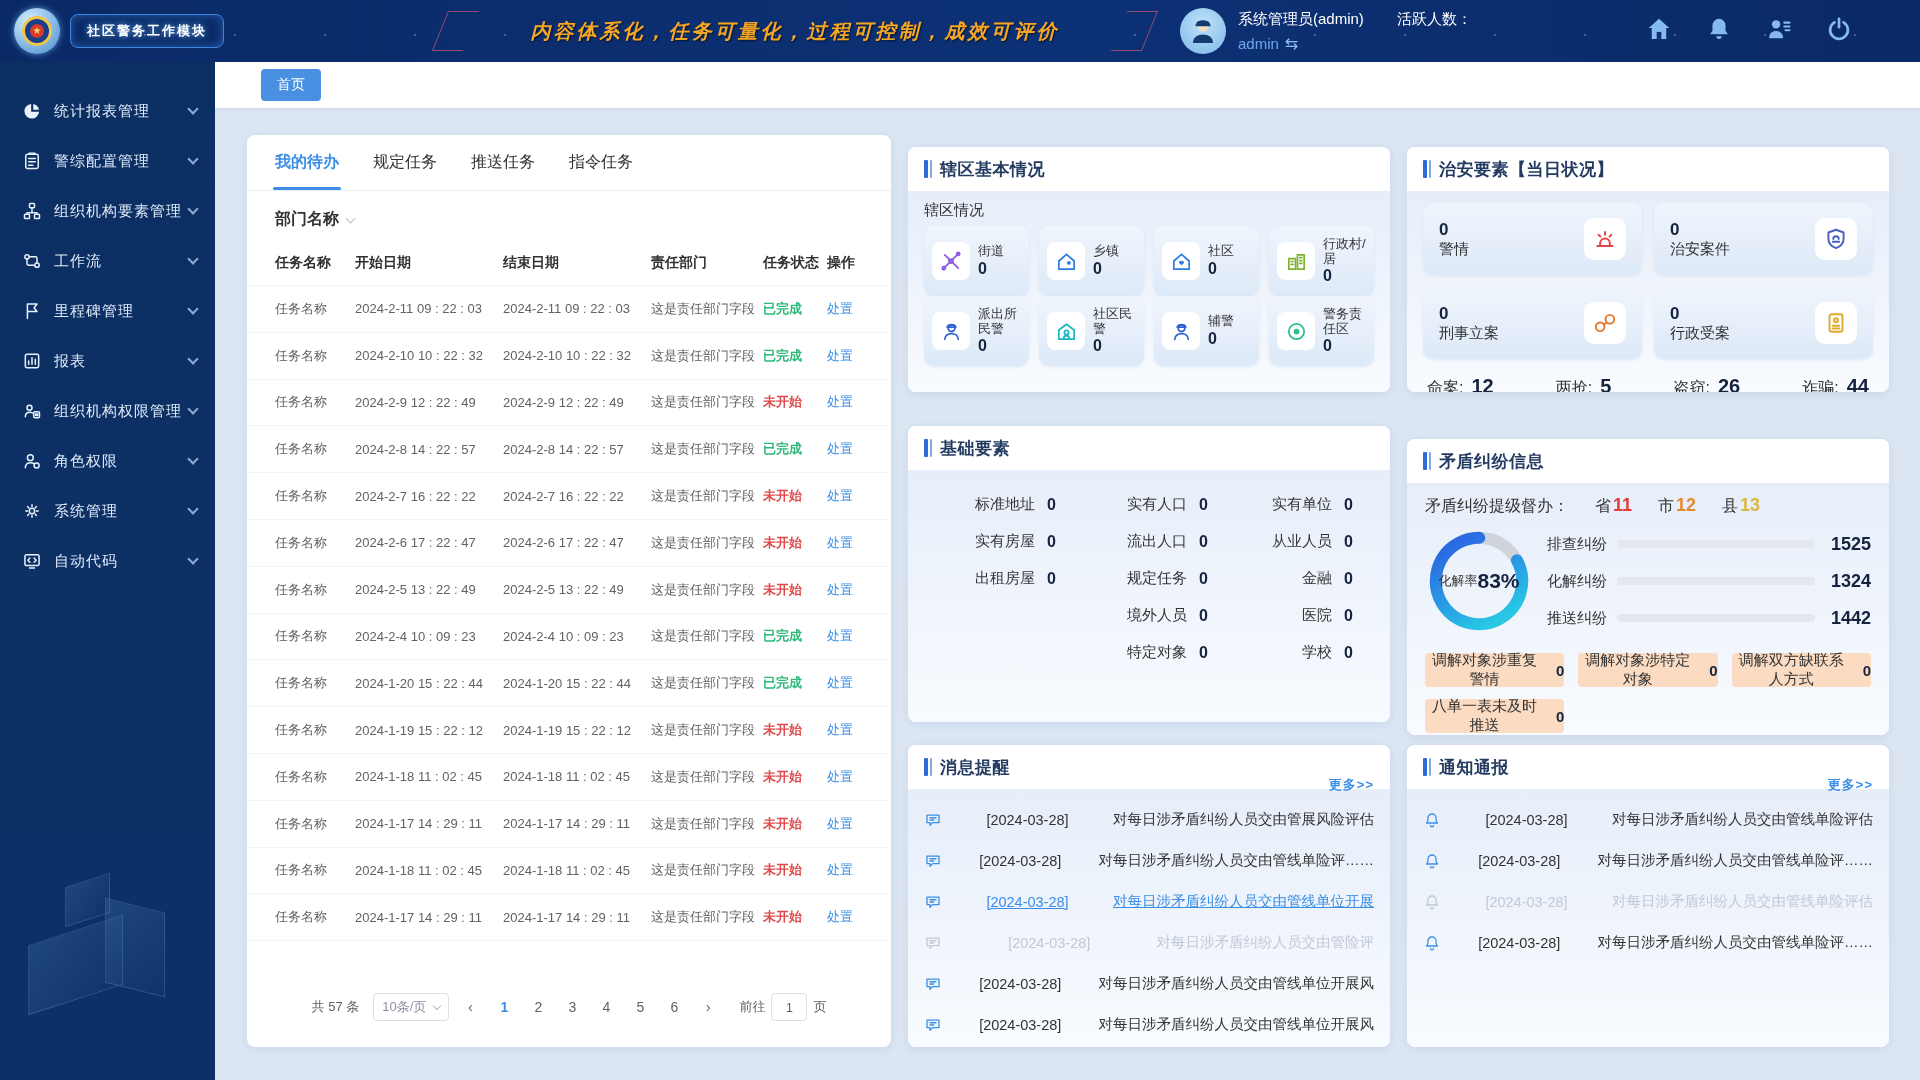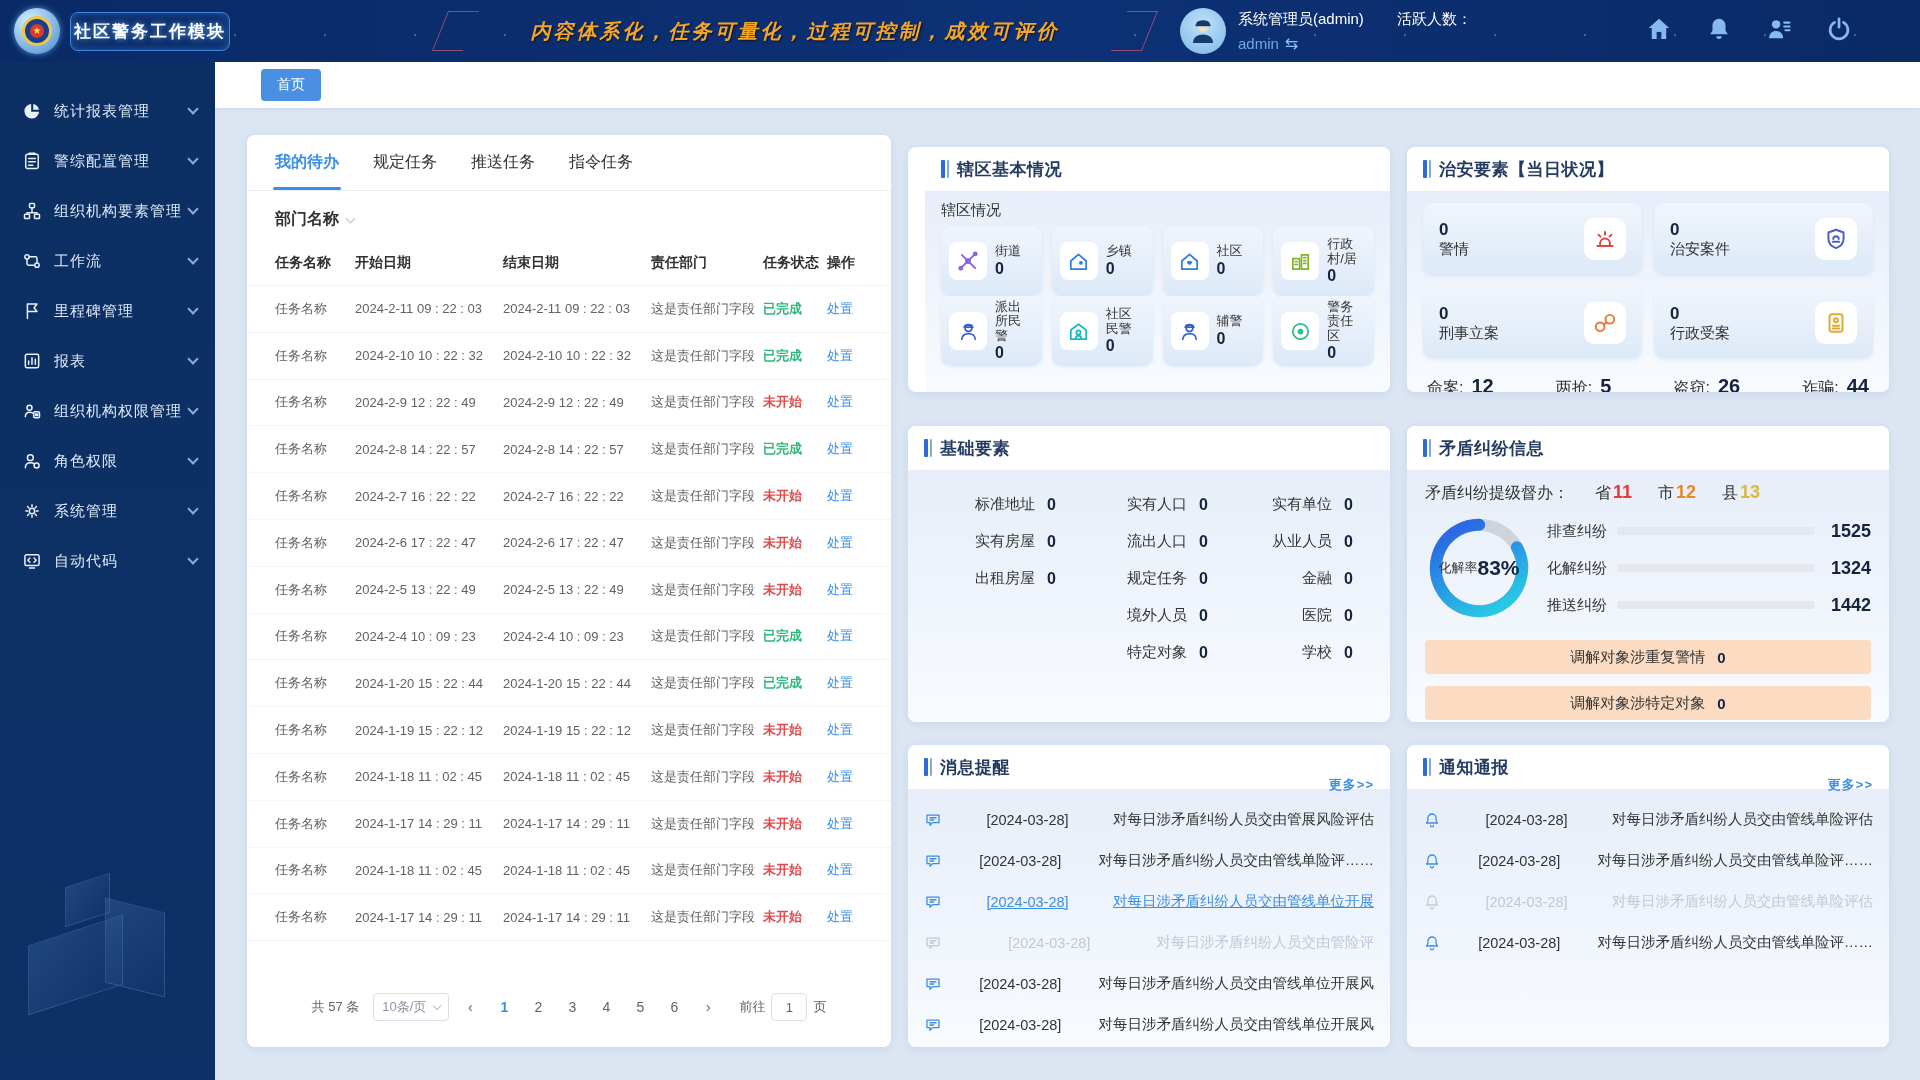--- a/index.html
+++ b/index.html
@@ -16,21 +16,21 @@
     background-size:90px 60px, 140px 90px; background-position:10px 5px, 40px 25px; }
   .logo-wrap { display:flex; align-items:center; margin-left:14px; position:relative; }
   .emblem { width:46px; height:46px; border-radius:50%;
     background:radial-gradient(circle at 35% 30%, #d8f0ff, #6fa9dd 70%, #4c86c2);
     display:flex; align-items:center; justify-content:center; box-shadow:0 0 6px rgba(120,190,255,.7); }
   .emblem-core { width:30px; height:30px; border-radius:50%; background:#1a3e8c;
     border:3px solid #f0c54a; display:flex; align-items:center; justify-content:center; }
   .emblem-star { width:14px; height:14px; border-radius:50%; background:#d23b2e;
     color:#ffd95e; font-size:10px; line-height:14px; text-align:center; }
   .app-title { margin-left:10px; border:1.5px solid #3f86e0; border-radius:8px;
-    padding:7px 3px; color:#fff; font-size:17px; font-weight:bold; letter-spacing:2px;
+    padding:7px 16px; color:#fff; font-size:13px; font-weight:bold; letter-spacing:2px;
     text-shadow:0 0 6px rgba(120,190,255,.9); box-shadow:inset 0 0 10px rgba(80,150,240,.45); position:relative; }
   .slogan { position:absolute; left:440px; top:11px; width:710px; height:40px;
     display:flex; align-items:center; justify-content:center;
     color:#f5a623; font-size:20px; font-weight:bold; font-style:italic; letter-spacing:3px;
     text-shadow:1px 1px 2px rgba(0,0,0,.6); }
   .slogan::before, .slogan::after { content:""; position:absolute; top:0; bottom:0; width:30px;
     border-top:1px solid rgba(220,90,120,.65); border-bottom:1px solid rgba(220,90,120,.65); }
   .slogan::before { left:0; border-left:1px solid rgba(220,90,120,.65); transform:skewX(-22deg); }
   .slogan::after { right:0; border-right:1px solid rgba(220,90,120,.65); transform:skewX(-22deg); }
   .hdr-user { position:absolute; left:1180px; top:8px; display:flex; align-items:flex-start; }
@@ -100,21 +100,21 @@
   .pg-total { margin-right:6px; }
   .pg-size { border:1px solid #dcdfe6; border-radius:4px; height:28px; padding:0 8px; display:flex; align-items:center; gap:8px; color:#8a919f; cursor:pointer; background:#fff; }
   .pg-caret { width:6px; height:6px; border-right:1.5px solid #b6bcc8; border-bottom:1.5px solid #b6bcc8; transform:rotate(45deg); margin-top:-3px; }
   .pg-arrow { width:26px; height:28px; display:flex; align-items:center; justify-content:center; color:#606266; cursor:pointer; font-size:14px; }
   .pg-page { min-width:26px; height:28px; display:flex; align-items:center; justify-content:center; cursor:pointer; font-size:14px; color:#606266; }
   .pg-page.active { color:#3a8ee6; font-weight:bold; }
   .pg-goto { margin-left:10px; display:flex; align-items:center; gap:6px; }
   .pg-input { width:36px; height:28px; border:1px solid #dcdfe6; border-radius:4px; text-align:center; font-size:13px; color:#606266; }
 
   
-  .district-panel { left:693px; top:39px; width:482px; height:245px;padding-left:17px; }
+  .district-panel { left:693px; top:39px; width:482px; height:245px; }
   .sect-label { font-size:15px; color:#333; padding:10px 16px 6px; }
   .card-row { display:flex; gap:10px; padding:0 16px; }
   .d-card { flex:1; height:70px; background:linear-gradient(180deg,#f0f5fc,#dde9f8); border-radius:10px;
     display:flex; align-items:center; padding:0 8px; cursor:pointer; box-shadow:0 1px 3px rgba(80,120,190,.12); }
   .d-icon { width:38px; height:38px; background:#fff; border-radius:8px; display:flex; align-items:center; justify-content:center; flex:0 0 38px; }
   .d-icon svg { width:23px; height:23px; }
   .d-texts { margin-left:8px; line-height:1.12; }
   .d-label { font-size:13px; color:#333; }
   .d-value { font-size:16px; font-weight:bold; color:#15233f; margin-top:1px; }
 
@@ -148,37 +148,37 @@
   .s-value { font-size:17px; font-weight:bold; color:#15233f; }
   .s-label { font-size:15px; color:#333; }
   .s-icon { margin-left:auto; width:42px; height:42px; background:#fff; border-radius:10px; display:flex; align-items:center; justify-content:center; }
   .s-icon svg { width:26px; height:26px; }
   .sec-stats { display:flex; padding:16px 20px 0; justify-content:space-between; }
   .stat-pair { display:flex; align-items:baseline; gap:8px; }
   .stat-label { font-size:16px; color:#333; }
   .stat-value { font-size:20px; font-weight:bold; color:#15233f; }
 
   
-  .dispute-panel { left:1192px; top:318px; width:482px; height:296px; }
+  .dispute-panel { left:1192px; top:331px; width:482px; height:296px; }
   .sup-row { display:flex; align-items:baseline; padding:12px 18px 0; gap:26px; }
   .sup-label { font-size:16px; color:#333; }
   .sup-pair { font-size:16px; color:#333; display:flex; align-items:baseline; gap:2px; }
   .sup-val { font-size:18px; font-weight:bold; }
   .chart-zone { display:flex; align-items:center; padding:10px 18px 0; gap:14px; }
   .donut-box { width:108px; height:108px; position:relative; flex:0 0 108px; }
   .donut-center { position:absolute; inset:0; display:flex; flex-direction:row; align-items:center; justify-content:center; }
   .donut-label { font-size:13px; color:#333; }
   .donut-pct { font-size:21px; font-weight:bold; color:#15233f; }
   .bars { flex:1; display:flex; flex-direction:column; gap:16px; }
   .bar-row { display:flex; align-items:center; gap:10px; }
   .bar-label { font-size:15px; color:#333; white-space:nowrap; }
   .bar-track { flex:1; height:8px; background:#e4e7ed; border-radius:4px; overflow:hidden; }
   .bar-fill { height:100%; border-radius:4px; }
   .bar-value { width:46px; text-align:right; font-size:18px; font-weight:bold; color:#15233f; }
-  .btn-grid { display:grid; grid-template-columns:1fr; gap:12px 14px; padding:18px 18px 0; }
+  .btn-grid { display:grid; grid-template-columns:1fr 1fr 1fr; gap:12px 14px; padding:18px 18px 0; }
   .peach-btn { height:34px; background:#fbdcc3; border:none; border-radius:4px; display:flex; align-items:center; justify-content:center;
     gap:12px; font-size:15px; color:#333; cursor:pointer; font-family:inherit; }
   .peach-val { font-weight:bold; color:#15233f; }
 </style>
 </head>
 <body>
 
 <div class="header">
   <div class="logo-wrap">
     <div class="emblem">

